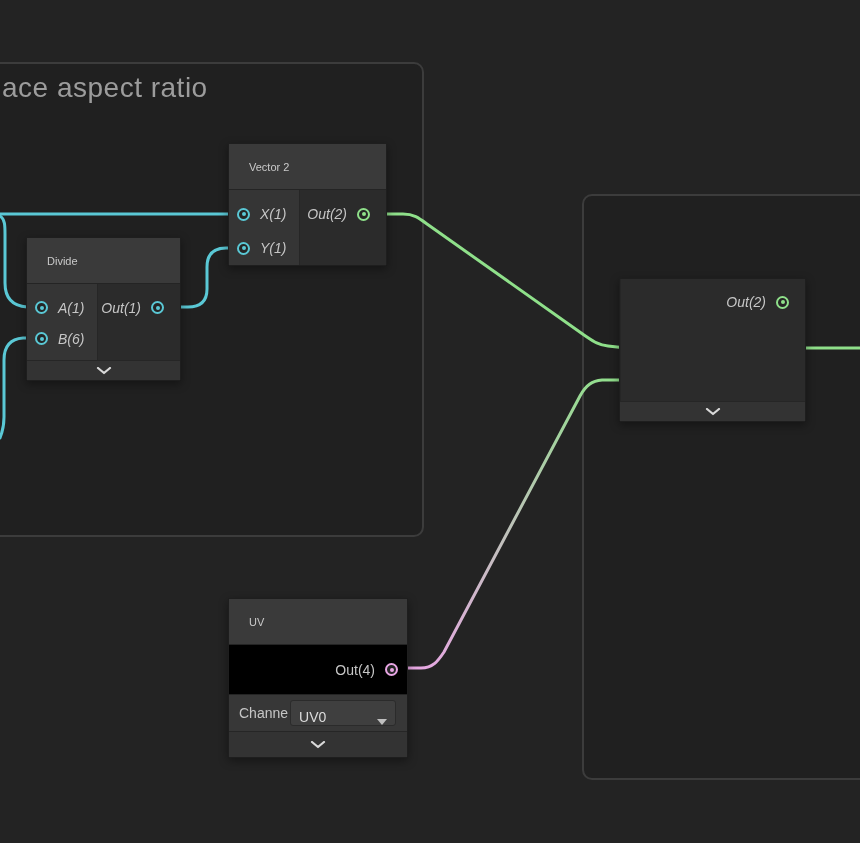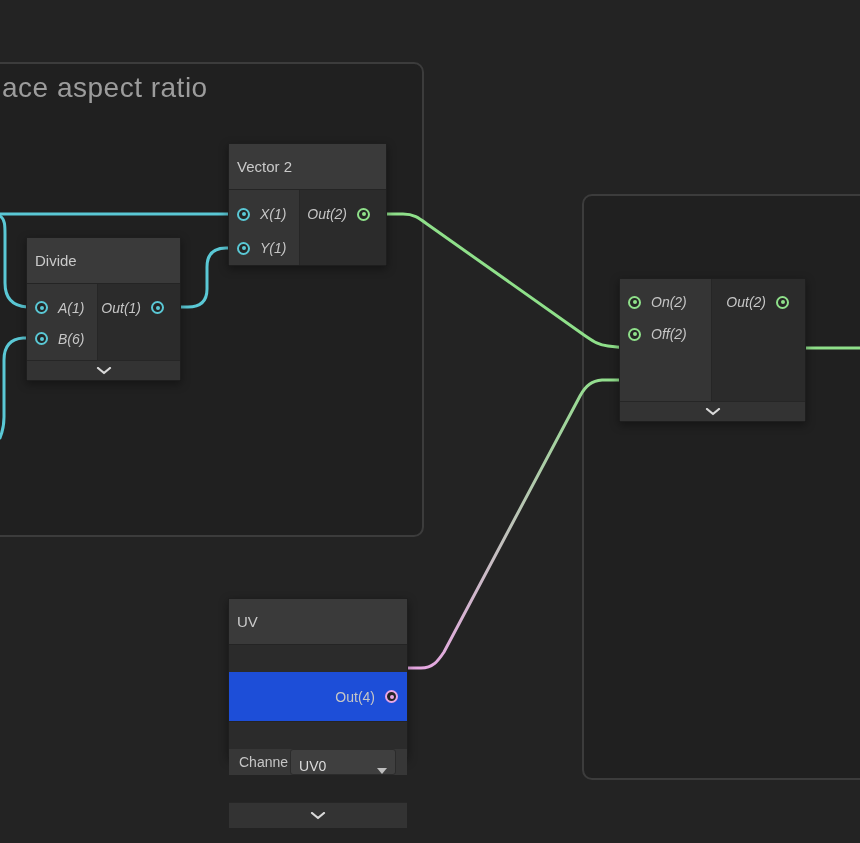--- a/index.html
+++ b/index.html
@@ -32,26 +32,26 @@
   
   .node{
     position:absolute;z-index:3;display:flex;flex-direction:column;
     background:#2b2b2b;border:1px solid #1e1e1e;border-radius:2px;
     box-shadow:0 3px 10px rgba(0,0,0,.4);box-sizing:border-box;
     color:#c6c6c6;font-size:14px;
   }
   #node-vector2{left:228px;top:143px;width:159px;height:123px;}
   #node-divide {left:26px; top:237px;width:155px;height:144px;}
   #node-uss    {left:619px;top:278px;width:187px;height:144px;}
-  #node-uv     {left:228px;top:598px;width:180px;height:160px;gap:27px;}
+  #node-uv     {left:228px;top:598px;width:180px;height:160px;}
 
   .node-header{
     height:46px;flex:0 0 46px;display:flex;align-items:center;
-    background:#3a3a3a;padding:0 8px;box-sizing:border-box;
-    border-bottom:1px solid #242424;font-size:15px;color:#cacaca;
+    background:#3a3a3a;padding:0 20px;box-sizing:border-box;
+    border-bottom:1px solid #242424;font-size:11px;color:#cacaca;
   }
   .node-body{flex:1;display:flex;align-items:stretch;min-height:0;}
   .col{display:flex;flex-direction:column;box-sizing:border-box;}
   .inputs{background:#353535;flex:0 0 auto;}
   .outputs{background:#2b2b2b;flex:1;border-left:1px solid #262626;align-items:flex-end;}
   #node-vector2 .inputs{width:70px;}
   #node-divide  .inputs{width:70px;}
   #node-uss     .inputs{width:91px;}
 
   .port-row{display:flex;align-items:center;padding-left:8px;box-sizing:border-box;font-style:italic;}
@@ -75,21 +75,21 @@
 
   .node-footer{
     flex:0 0 19px;height:19px;background:#333333;border-top:1px solid #262626;
     display:flex;align-items:center;justify-content:center;cursor:pointer;
   }
   #node-uv .node-footer{flex:0 0 25px;height:25px;}
 
   
   .uv-out-row{
     flex:0 0 50px;display:flex;align-items:center;justify-content:flex-end;
-    padding-right:9px;background:#1d4ed8;border-bottom:1px solid #242424;box-sizing:border-box;
+    padding-right:9px;background:#000000;border-bottom:1px solid #242424;box-sizing:border-box;
   }
   .uv-prop-row{
     flex:1;display:flex;align-items:center;background:#373737;
     padding:0 10px;box-sizing:border-box;
   }
   .dropdown{
     display:flex;align-items:flex-end;width:106px;height:26px;margin-left:2px;
     background:#3f3f3f;border:1px solid #2b2b2b;border-radius:3px;
     box-sizing:border-box;cursor:pointer;
   }
@@ -174,30 +174,20 @@
     </div>
     <div class="node-footer">
       <svg width="16" height="8" viewBox="0 0 16 8">
         <polyline points="2,1 8,6 14,1" fill="none" stroke="#d9d9d9" stroke-width="2.2" stroke-linecap="round" stroke-linejoin="round"></polyline>
       </svg>
     </div>
   </div>
 
   <div class="node" id="node-uss">
     <div class="node-body">
-      <div class="col inputs">
-        <div class="port-row">
-          <span class="port green"></span>
-          <span class="port-label">On(2)</span>
-        </div>
-        <div class="port-row">
-          <span class="port green"></span>
-          <span class="port-label">Off(2)</span>
-        </div>
-      </div>
       <div class="col outputs">
         <div class="port-row out">
           <span class="port-label">Out(2)</span>
           <span class="port green"></span>
         </div>
       </div>
     </div>
     <div class="node-footer">
       <svg width="16" height="8" viewBox="0 0 16 8">
         <polyline points="2,1 8,6 14,1" fill="none" stroke="#d9d9d9" stroke-width="2.2" stroke-linecap="round" stroke-linejoin="round"></polyline>

